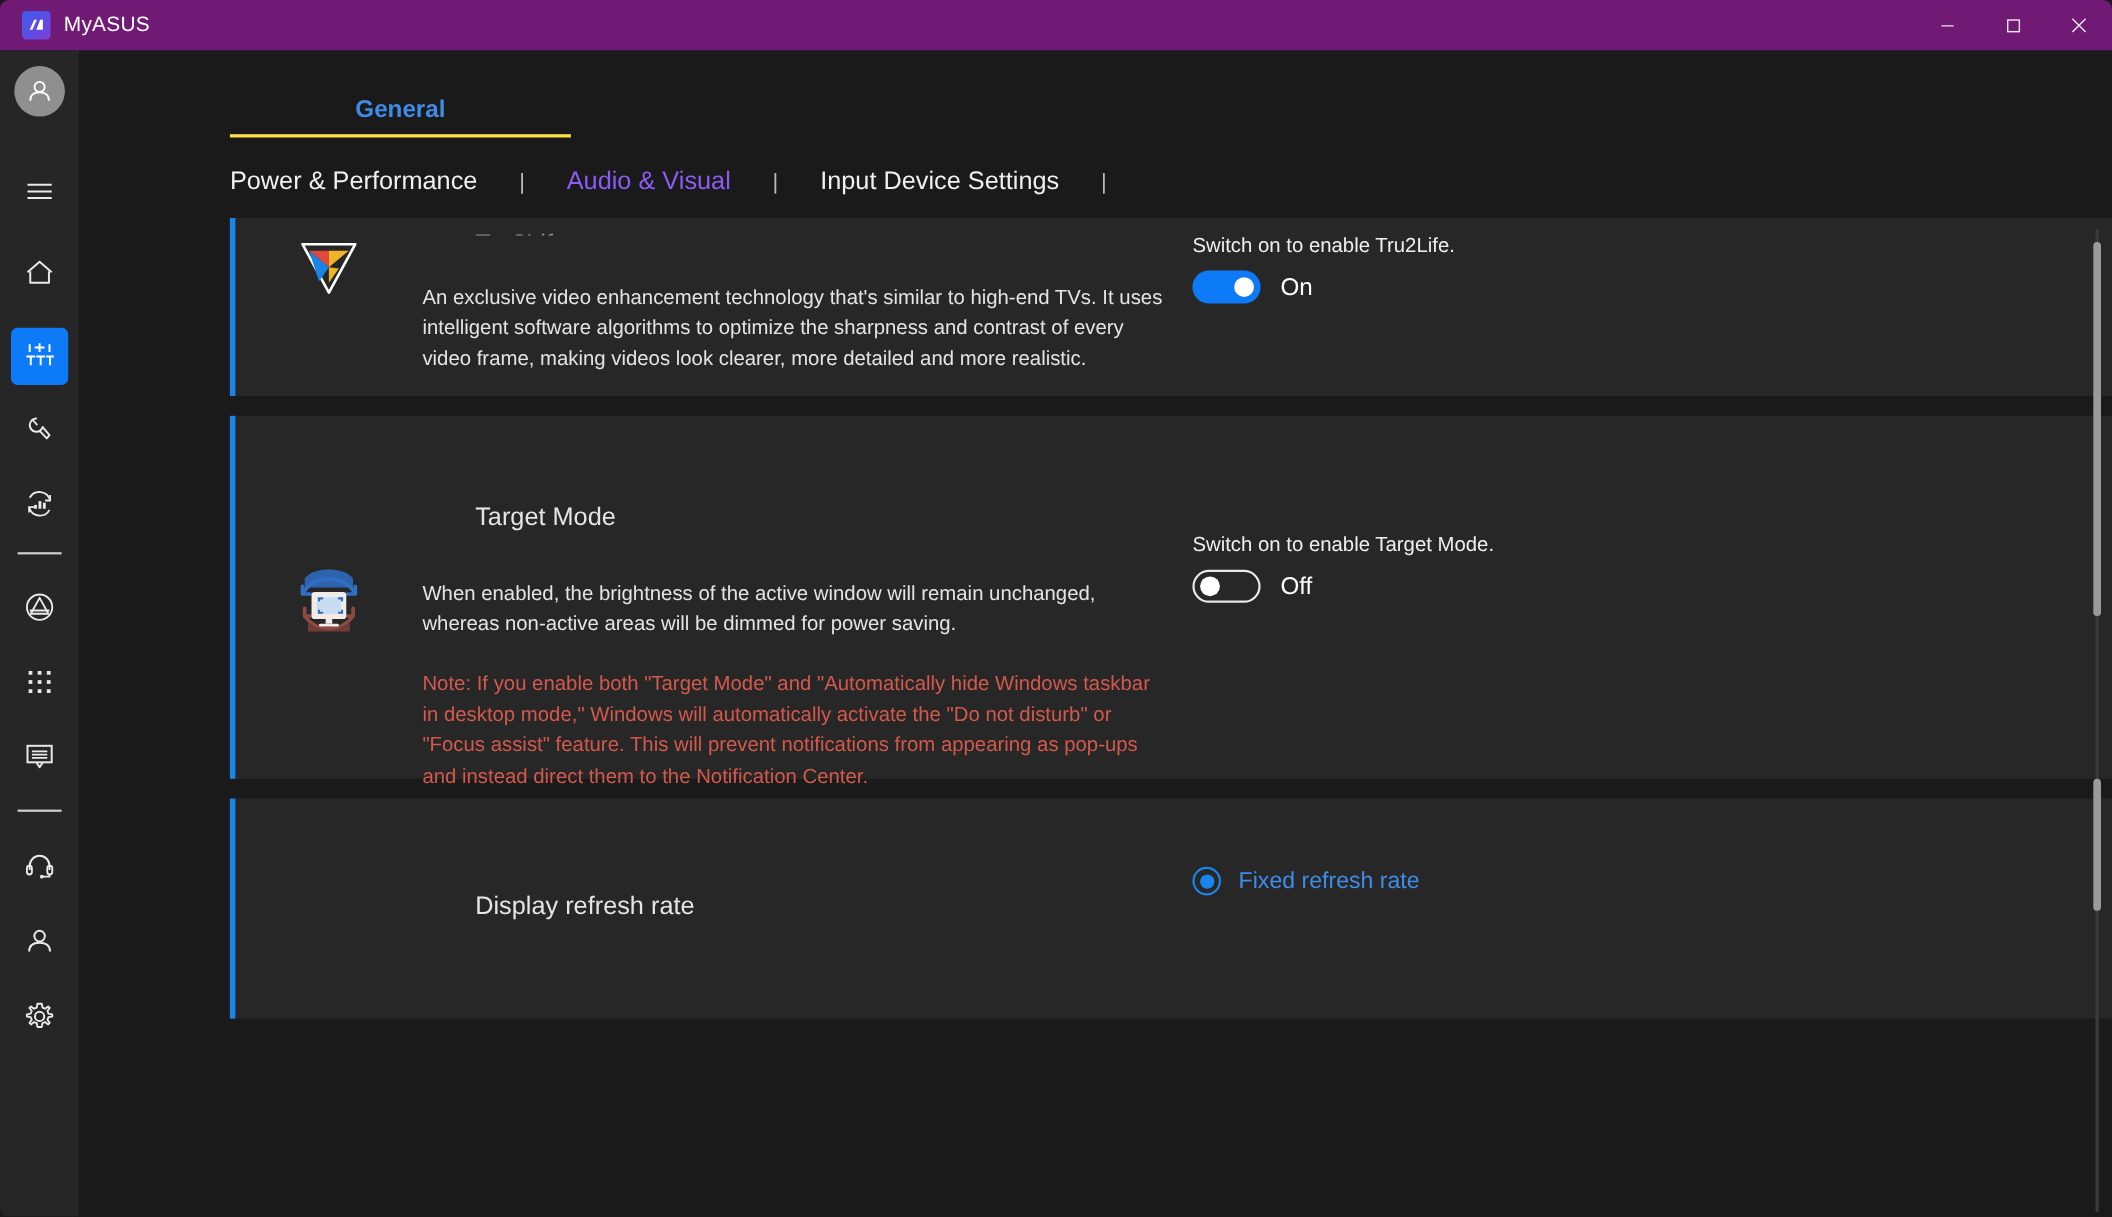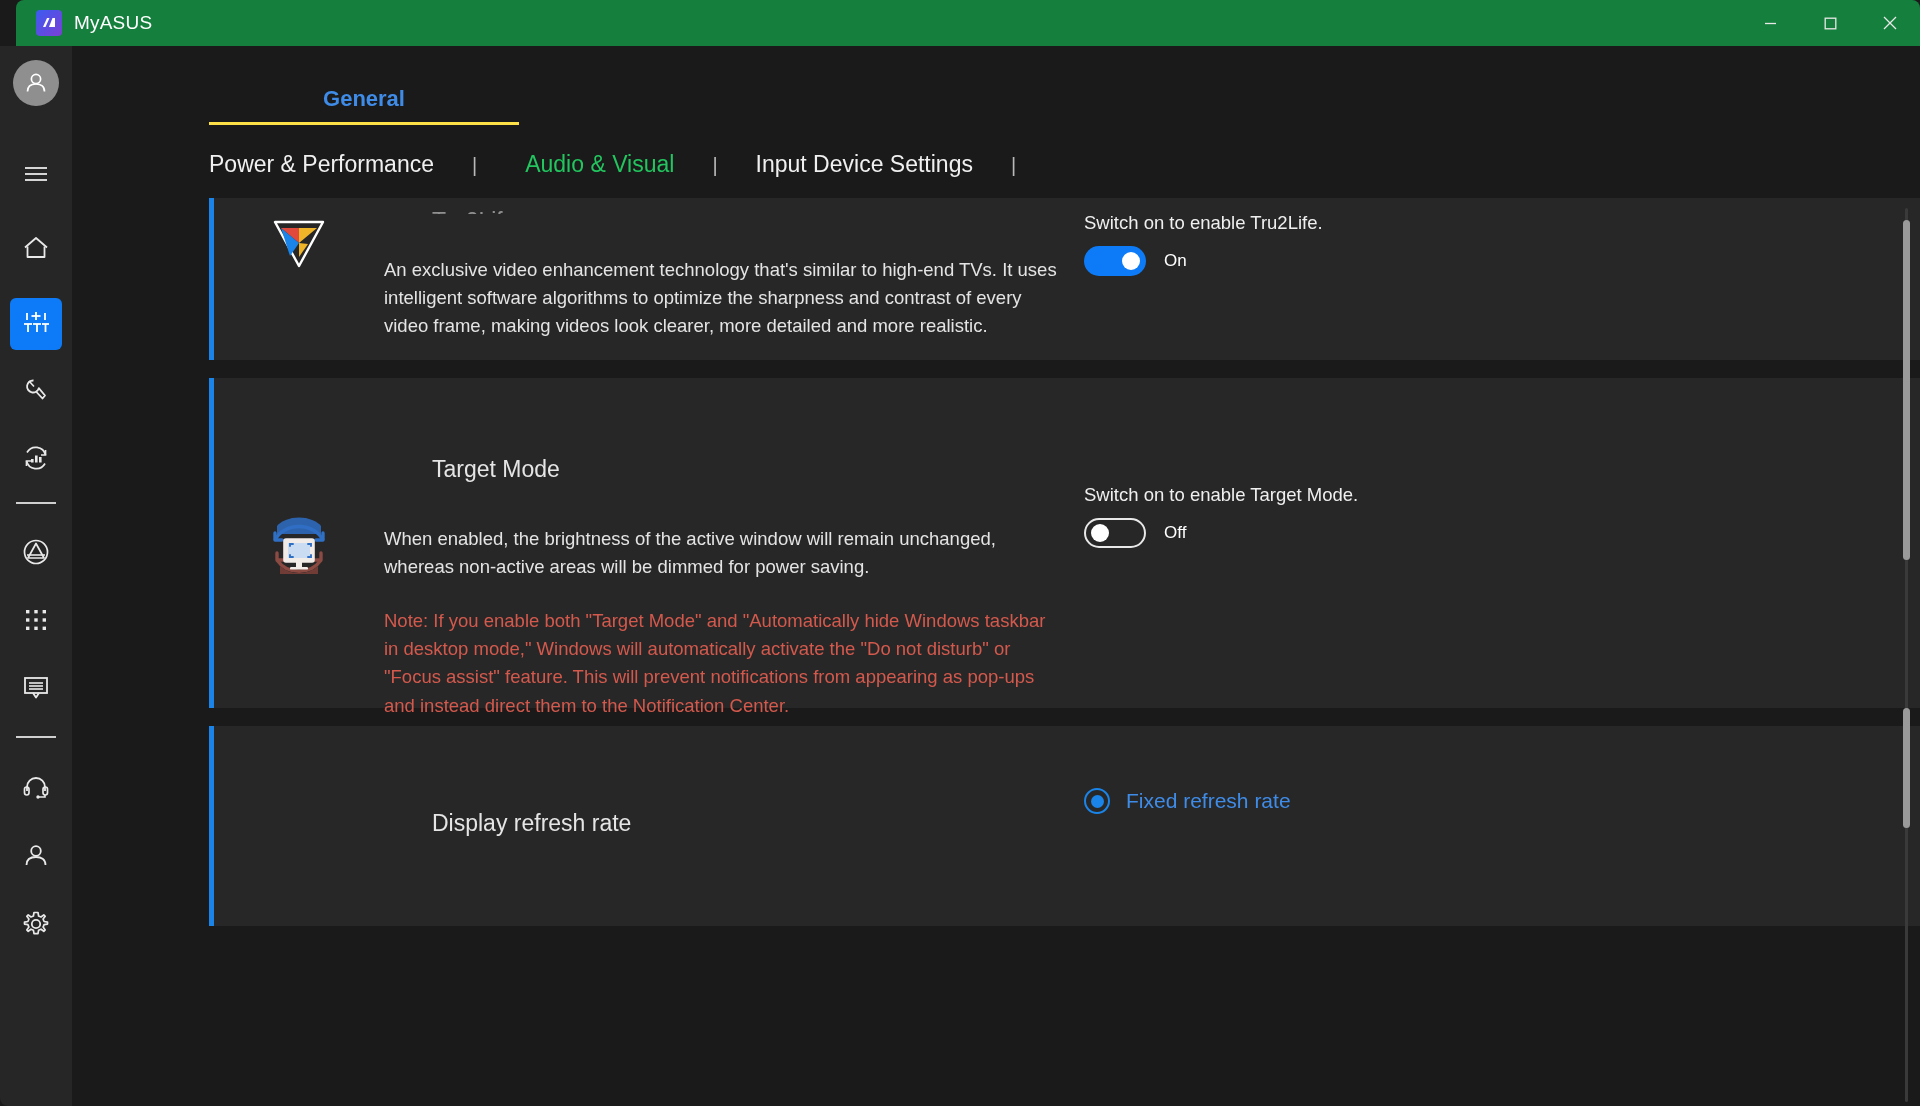--- a/index.html
+++ b/index.html
@@ -12,24 +12,24 @@
   .app {
     position: relative;
     width: 1920px; height: 1106px;
     background: #1a1a1a;
     display: flex; flex-direction: column;
   }
 
   
   .titlebar {
     height: 46px; flex: 0 0 46px;
-    background: #15803d;
+    background: #701a75;
     display: flex; align-items: center;
     position: relative;
-    border-top-left-radius: 8px; border-top-right-radius: 8px; margin-left: 16px;
+    border-top-left-radius: 8px; border-top-right-radius: 8px;
   }
   .tb-left { display: flex; align-items: center; padding-left: 20px; gap: 12px; }
   .app-logo {
     width: 26px; height: 26px; border-radius: 4px;
     background: linear-gradient(135deg, #3b5cf0 0%, #7b3fd6 100%);
     display: flex; align-items: center; justify-content: center;
     flex: 0 0 26px;
   }
   .app-logo svg { display: block; }
   .app-title {
@@ -99,21 +99,21 @@
     color: #3f8ce8; font-size: 22px; font-weight: bold;
   }
   .tabs-secondary {
     display: flex; align-items: baseline;
     margin: 26px 0 0 137px;
     gap: 16px;
   }
   .tabs-secondary .stab {
     color: #f0f0f0; font-size: 23px; white-space: nowrap;
   }
-  .tabs-secondary .stab.active { color: #22c55e; margin-left: 10px; }
+  .tabs-secondary .stab.active { color: #8b5cf6; }
   .tabs-secondary .sep {
     color: #b9b9b9; font-size: 20px;
     padding: 0 22px;
   }
 
   
   .scrollarea {
     position: relative;
     flex: 1; min-height: 0;
     margin-top: 20px;
@@ -148,21 +148,21 @@
     position: relative; flex: 0 0 62px;
   }
   .toggle.on { background: #0d7bf7; }
   .toggle.off { background: transparent; border: 2px solid #e8e8e8; }
   .knob {
     position: absolute; top: 50%; transform: translateY(-50%);
     width: 18px; height: 18px; border-radius: 50%; background: #ffffff;
   }
   .toggle.on .knob { right: 6px; }
   .toggle.off .knob { left: 5px; }
-  .toggle-state { color: #ffffff; font-size: 17px; }
+  .toggle-state { color: #ffffff; font-size: 22px; }
 
   .radio-row { display: flex; align-items: center; gap: 16px; }
   .radio {
     width: 26px; height: 26px; border-radius: 50%;
     border: 2px solid #1a84e8; flex: 0 0 26px;
     display: flex; align-items: center; justify-content: center;
   }
   .radio .dot { width: 13px; height: 13px; border-radius: 50%; background: #1a84e8; }
   .radio-label { color: #3f8ce8; font-size: 21px; }
   .radio-desc { color: #e4e4e4; font-size: 18.5px; margin-top: 16px; margin-left: 43px; }

